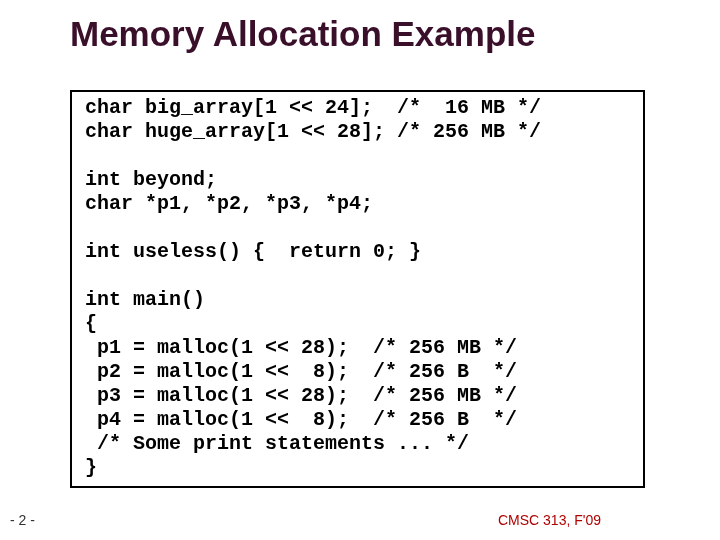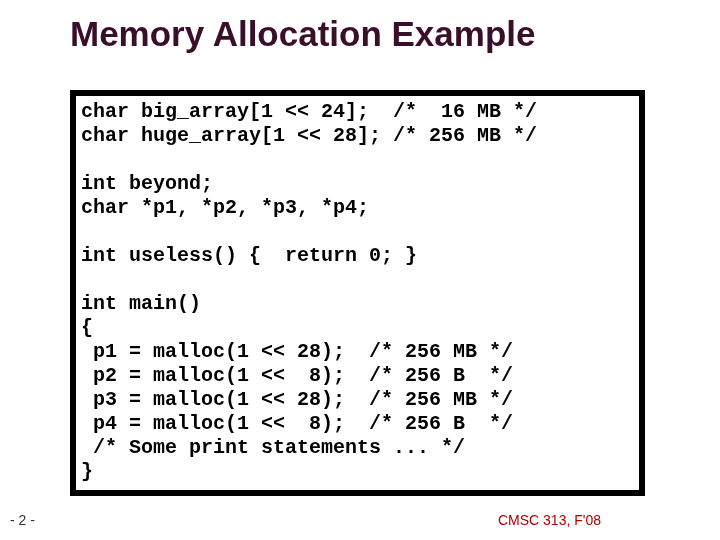--- a/index.html
+++ b/index.html
@@ -24,22 +24,22 @@
     color: #3a0f2a;
     position: absolute;
     top: 14px;
     left: 70px;
   }
   .code-box {
     position: absolute;
     top: 90px;
     left: 70px;
     width: 575px;
-    border: 6px solid #000000;
-    padding: 4px 8px 6px 5px;
+    border: 2px solid #000000;
+    padding: 4px 8px 6px 13px;
     font-family: "Courier New", monospace;
     font-size: 20px;
     font-weight: bold;
     color: #000;
     white-space: pre;
     line-height: 1.2;
     box-sizing: border-box;
   }
   .footer-left {
     position: absolute;
@@ -71,14 +71,14 @@
 
 int main()
 {
  p1 = malloc(1 &lt;&lt; 28);  /* 256 MB */
  p2 = malloc(1 &lt;&lt;  8);  /* 256 B  */
  p3 = malloc(1 &lt;&lt; 28);  /* 256 MB */
  p4 = malloc(1 &lt;&lt;  8);  /* 256 B  */
  /* Some print statements ... */
 }</div>
   <div class="footer-left">- 2 -</div>
-  <div class="footer-right">CMSC 313, F'08</div>
+  <div class="footer-right">CMSC 313, F'09</div>
 </div>
 
 </body></html>

